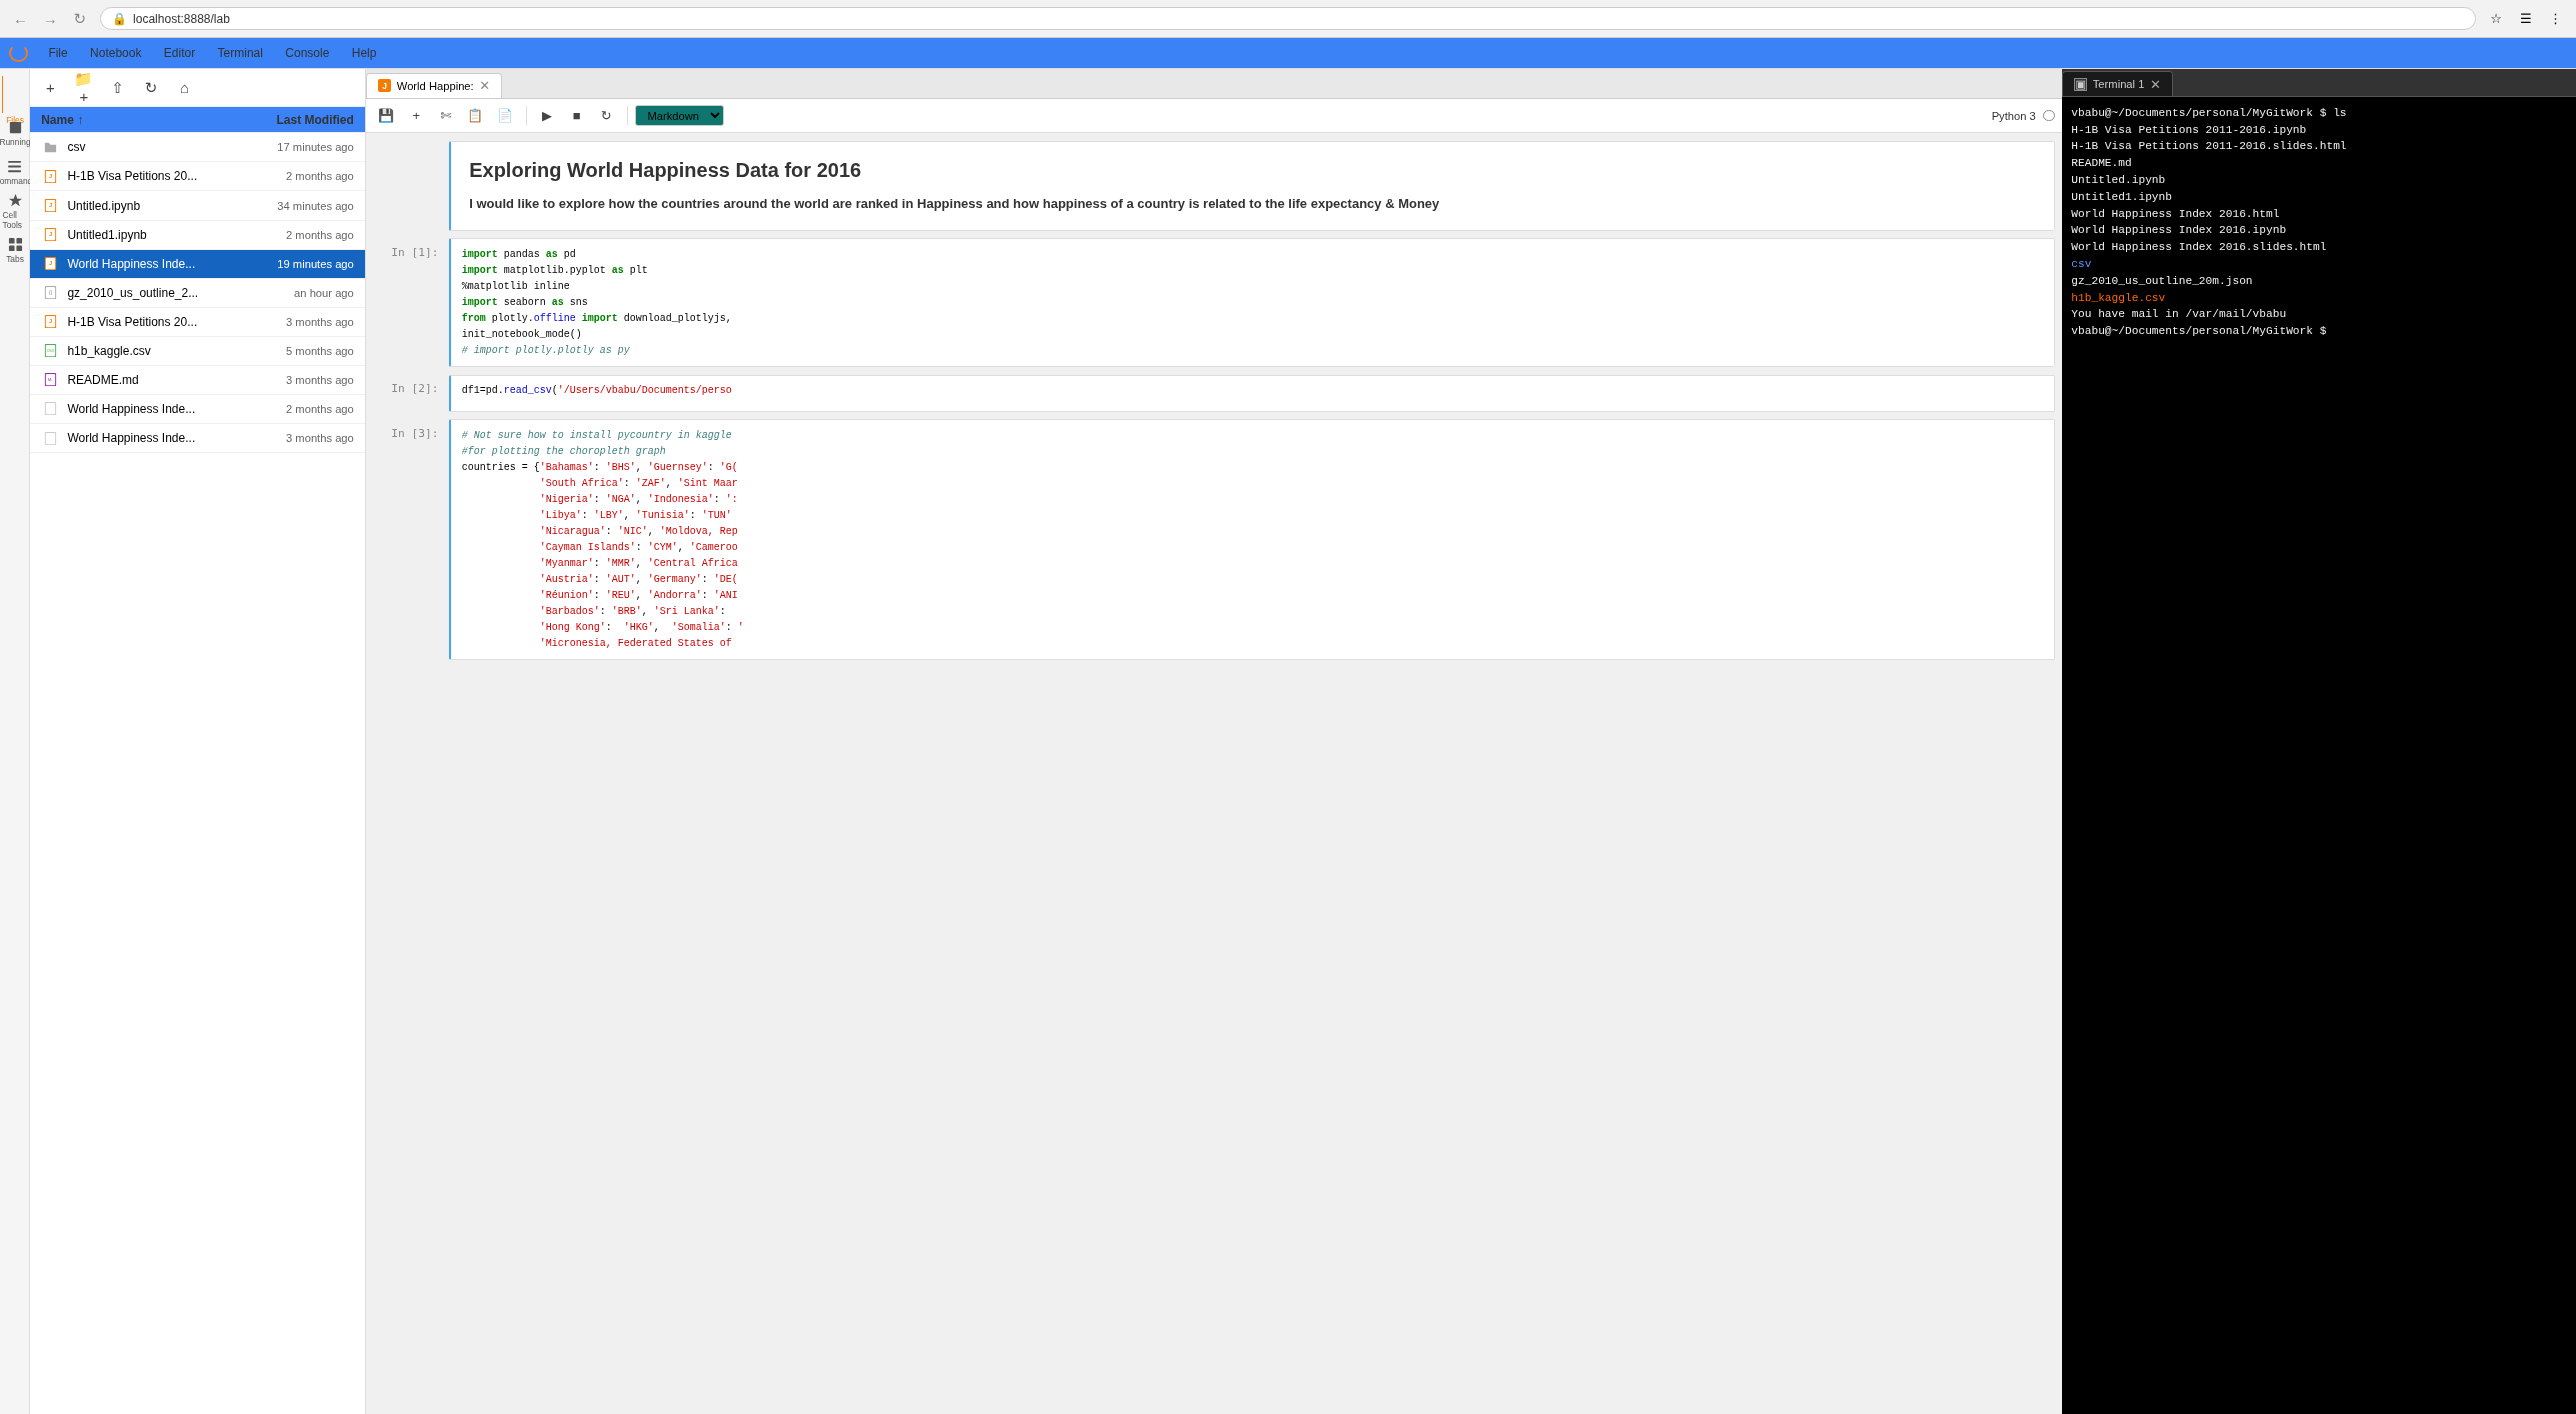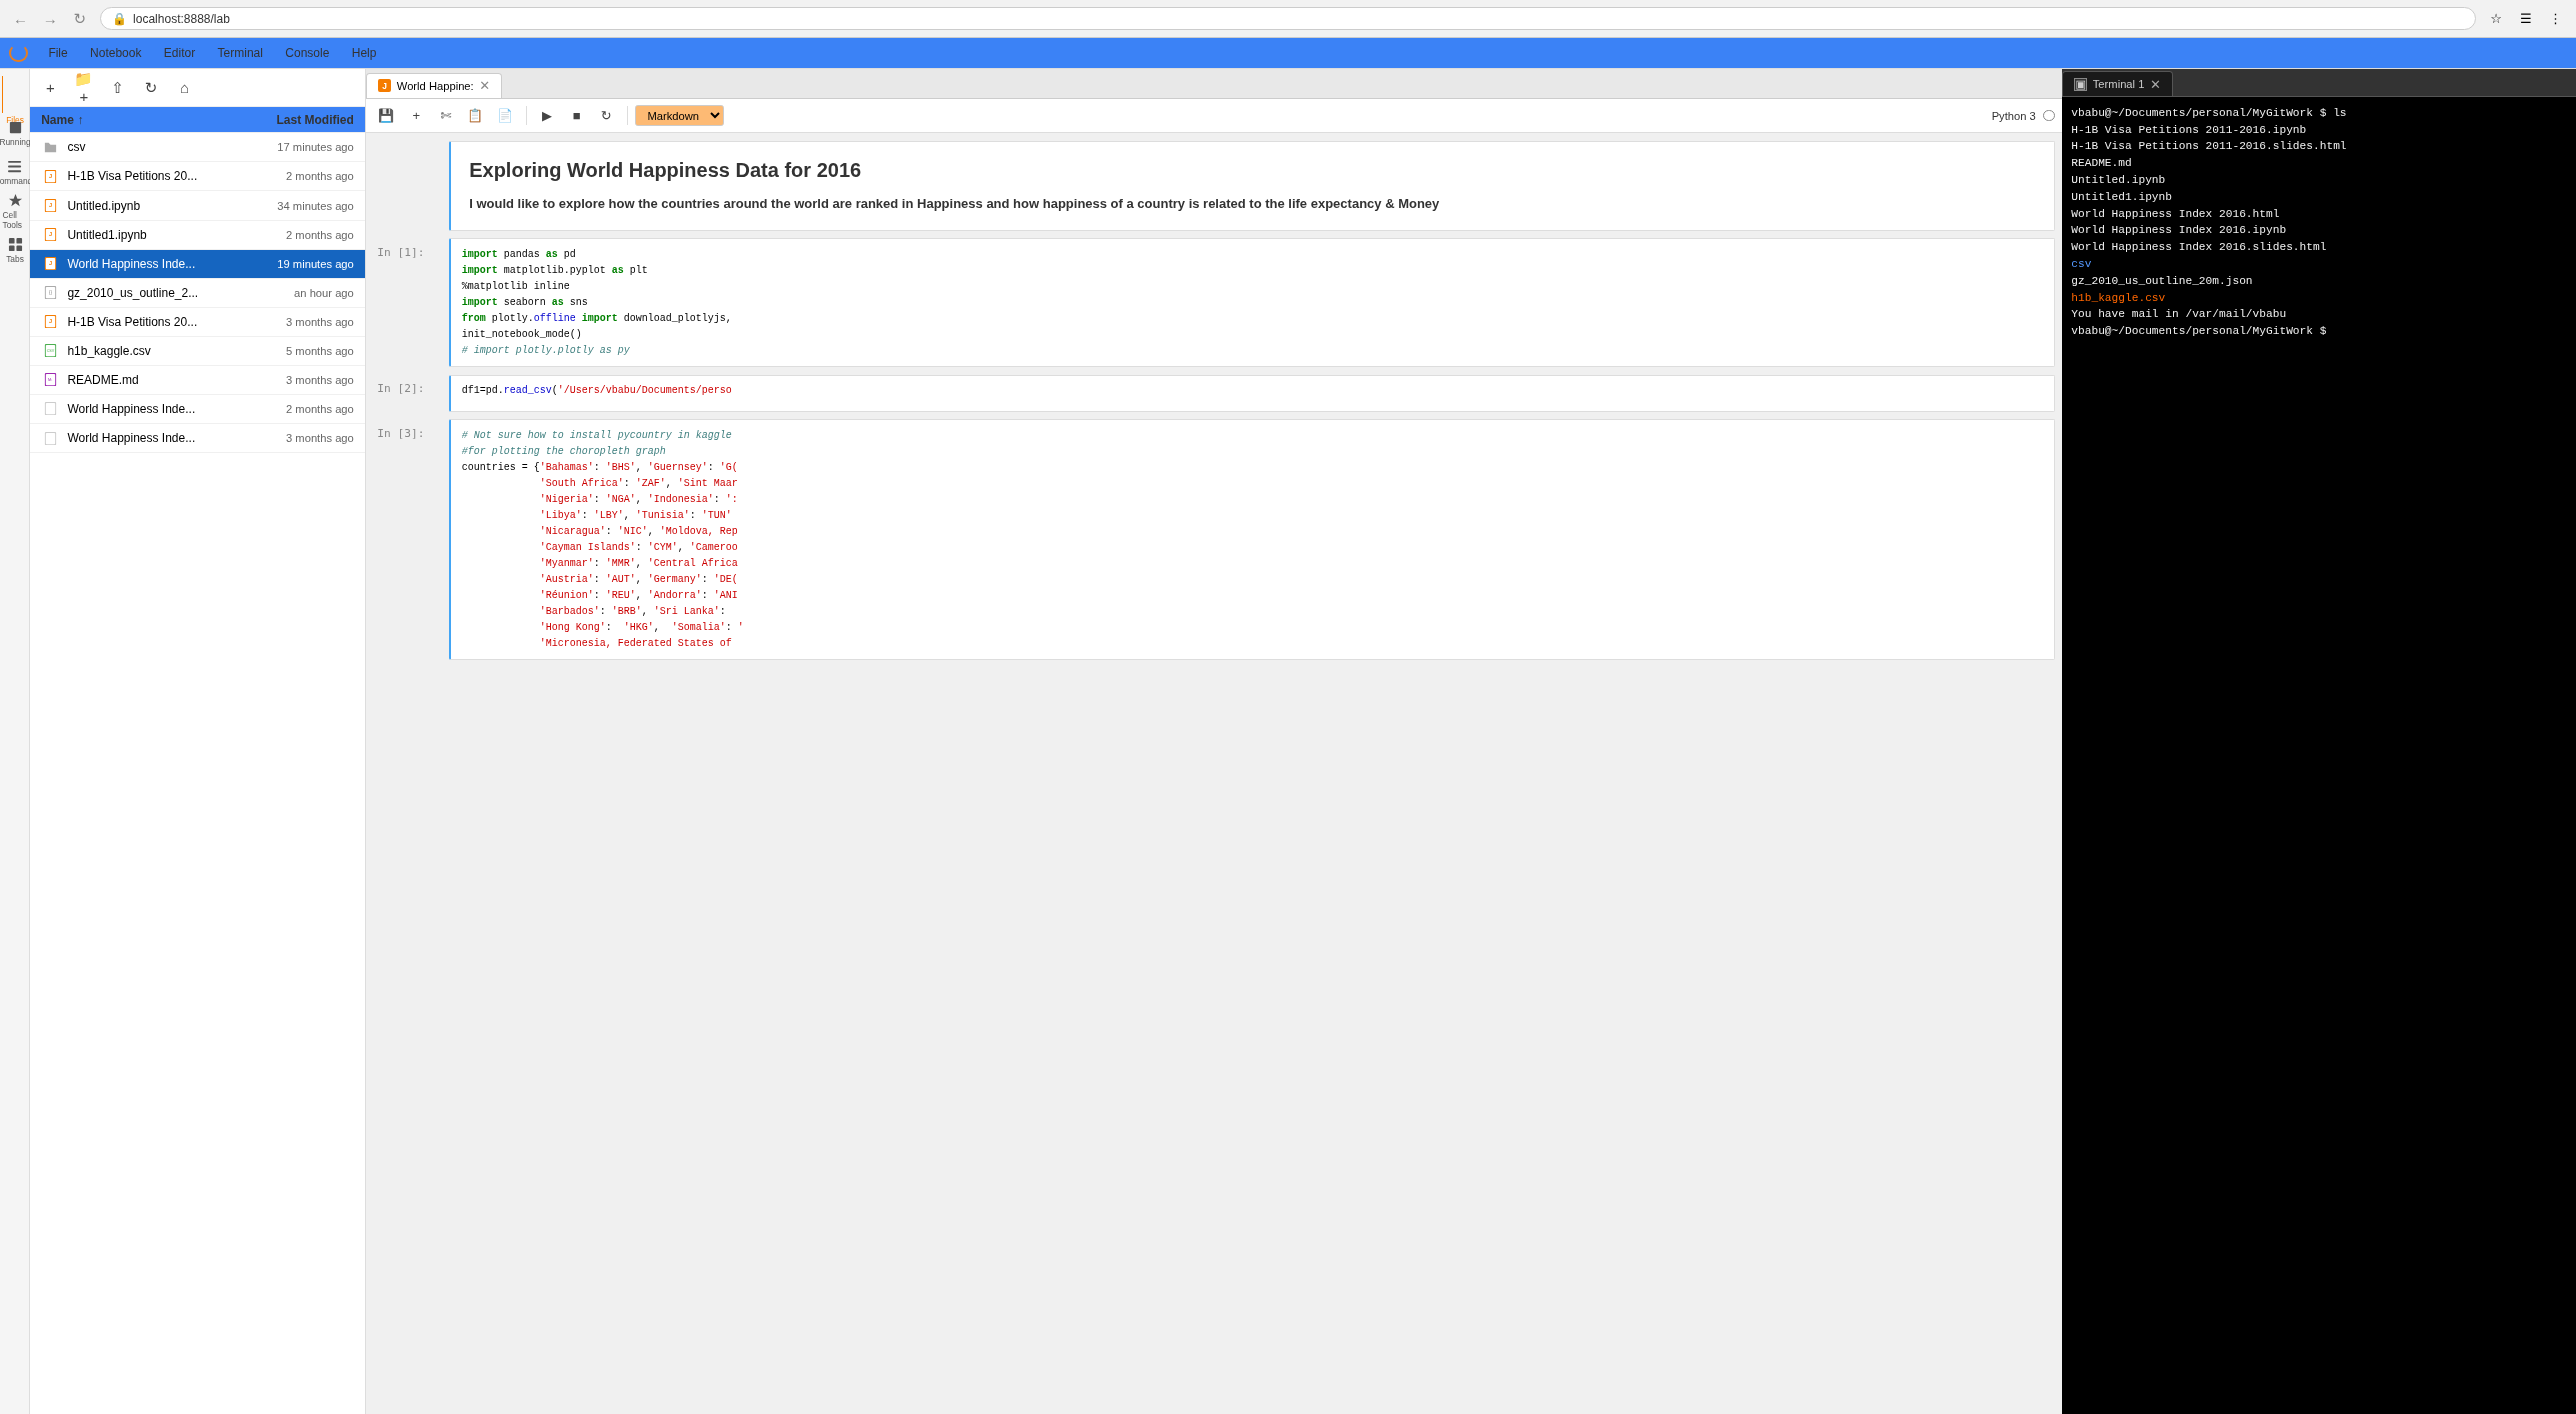--- a/index.html
+++ b/index.html
@@ -48,27 +48,27 @@
 
     
     .notebook-area { flex: 1; display: flex; flex-direction: column; background: #e8e8e8; overflow: hidden; }
     .notebook-tabs { display: flex; align-items: center; background: #e8e8e8; border-bottom: 0.9px solid #ccc; padding-top: 3.7px; }
     .nb-tab { display: flex; align-items: center; padding: 5.6px 11.2px; background: white; border: 0.9px solid #ccc; border-bottom: none; margin-right: 1.9px; cursor: pointer; font-size: 11.2px; border-radius: 3.7px 3.7px 0 0; gap: 5.6px; }
     .nb-tab-icon { width: 13px; height: 13px; background: #f57c00; border-radius: 1.9px; display: flex; align-items: center; justify-content: center; color: white; font-size: 8.4px; font-weight: bold; }
     .nb-tab-close { cursor: pointer; color: #888; font-size: 13px; line-height: 1; }
     .nb-toolbar { display: flex; align-items: center; padding: 3.7px 7.5px; background: white; border-bottom: 0.9px solid #ddd; gap: 3.7px; }
     .nb-toolbar-btn { width: 26px; height: 26px; border: 0.9px solid transparent; background: transparent; cursor: pointer; border-radius: 2.8px; display: flex; align-items: center; justify-content: center; color: #444; font-size: 13px; }
     .nb-toolbar-sep { width: 0.9px; height: 18.7px; background: #ddd; margin: 0 3.7px; }
-    .cell-type-select { padding: 2.8px 7.5px; border: 0.9px solid #ccc; border-radius: 2.8px; font-size: 11.2px; background: #fdba74; cursor: pointer; }
+    .cell-type-select { padding: 2.8px 7.5px; border: 0.9px solid #ccc; border-radius: 2.8px; font-size: 11.2px; background: #0f766e; cursor: pointer; }
     .kernel-info { margin-left: auto; display: flex; align-items: flex-start; gap: 7.5px; font-size: 11.2px; color: #333; }
     .kernel-circle { width: 11.2px; height: 11.2px; border-radius: 50%; border: 1.9px solid #888; }
 
     .notebook-content { flex: 1; overflow-y: auto; background: #f0f0f0; padding: 7.5px; }
     .nb-cell { display: flex; margin-bottom: 7.5px; }
-    .cell-prompt { width: 75px; text-align: right; padding-right: 24px; color: #888; font-size: 11.2px; font-family: monospace; padding-top: 7.5px; flex-shrink: 0; }
+    .cell-prompt { width: 75px; text-align: right; padding-right: 10px; color: #888; font-size: 11.2px; font-family: monospace; padding-top: 7.5px; flex-shrink: 0; }
     .cell-body { flex: 1; background: white; border: 0.9px solid #ddd; border-radius: 1.9px; min-height: 37px; }
     .cell-body.markdown { padding: 15px 18.7px; border-left: 2.8px solid #42a5f5; }
     .cell-body.code { padding: 7.5px 11.2px; font-family: Liberation Mono, monospace; font-size: 10px; border-left: 2.8px solid #42a5f5; }
     .markdown-title { font-size: 20px; font-weight: bold; color: #333; line-height: 1.3; margin-bottom: 11.2px; }
     .markdown-para { font-weight: bold; color: #333; line-height: 1.6; font-size: 13px; }
     .code-line { white-space: pre; line-height: 1.6; }
     .kw { color: #008000; font-weight: bold; }
     .fn { color: #0000cc; }
     .str { color: #cc0000; }
     .comment { color: #408080; font-style: italic; }

